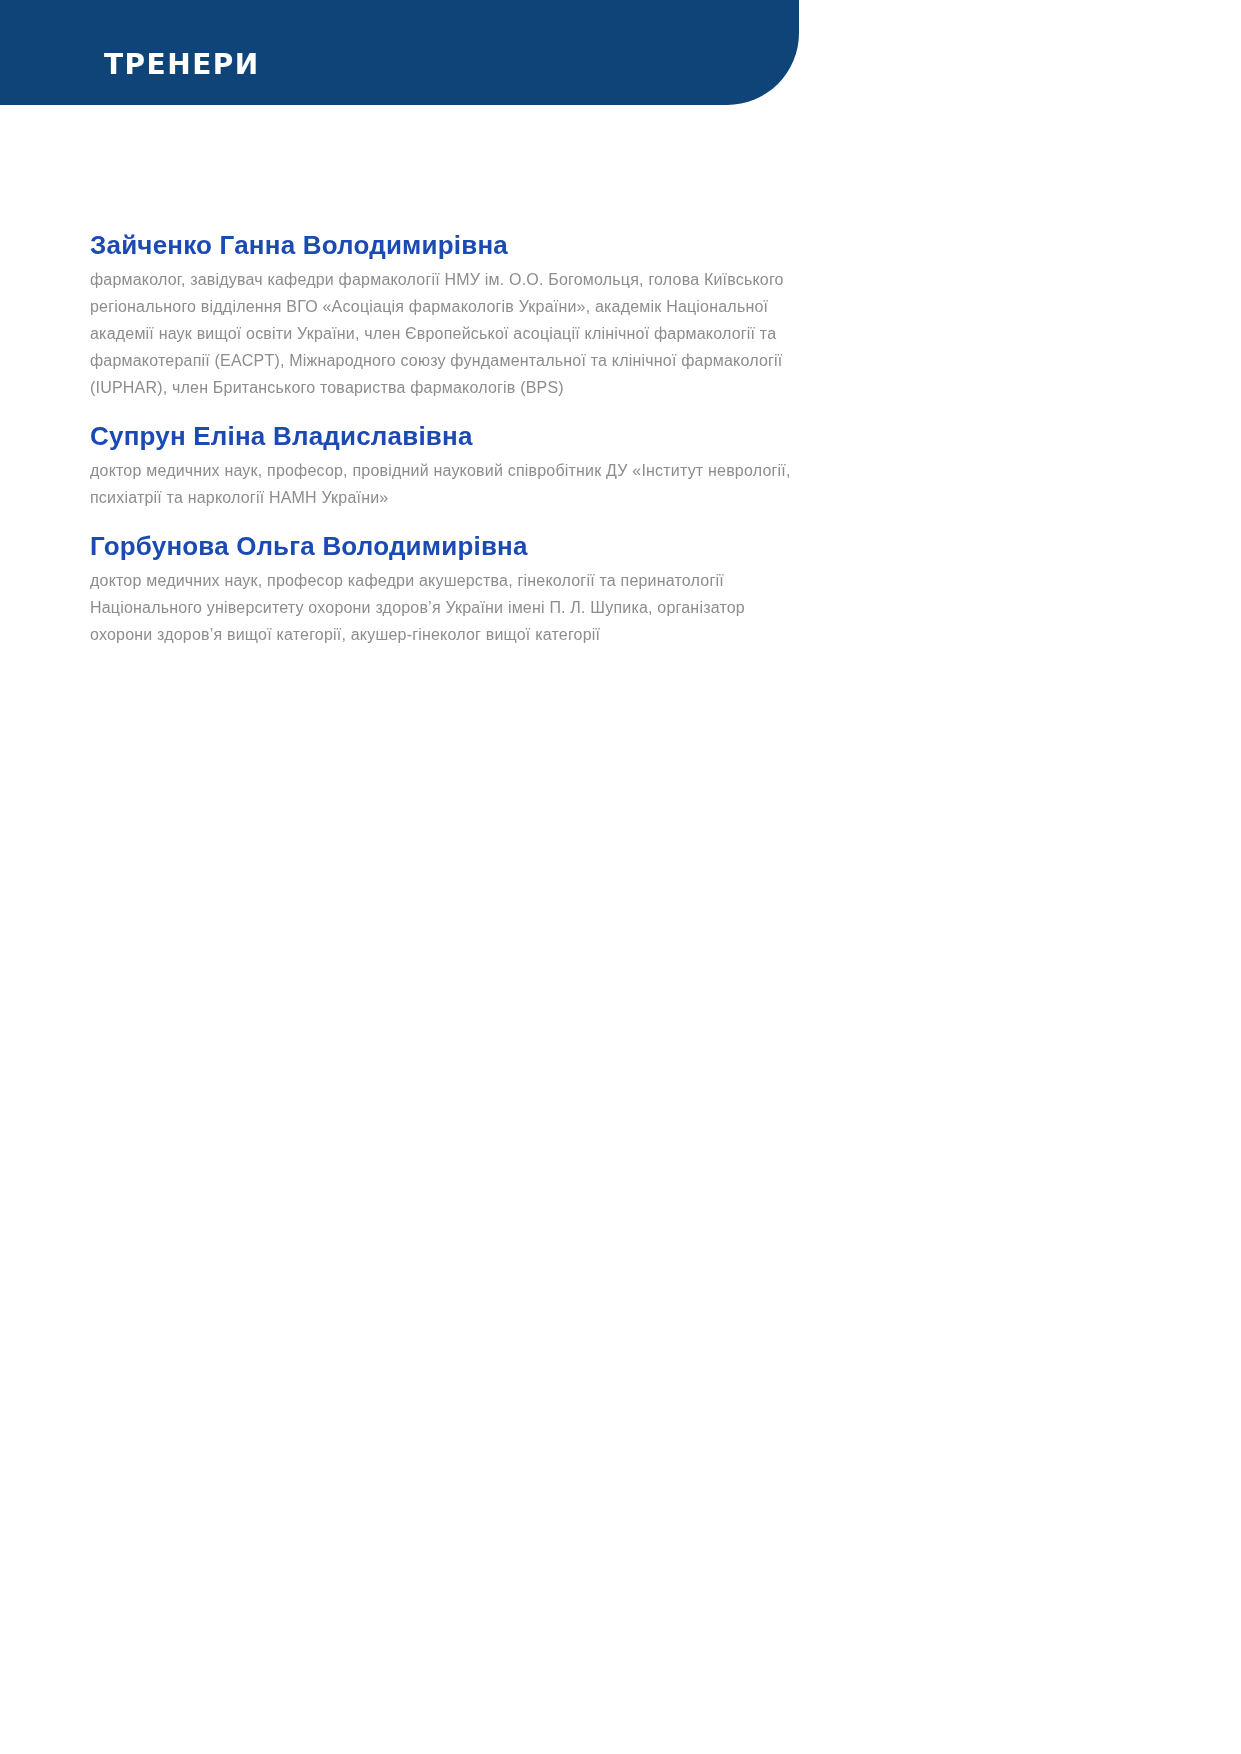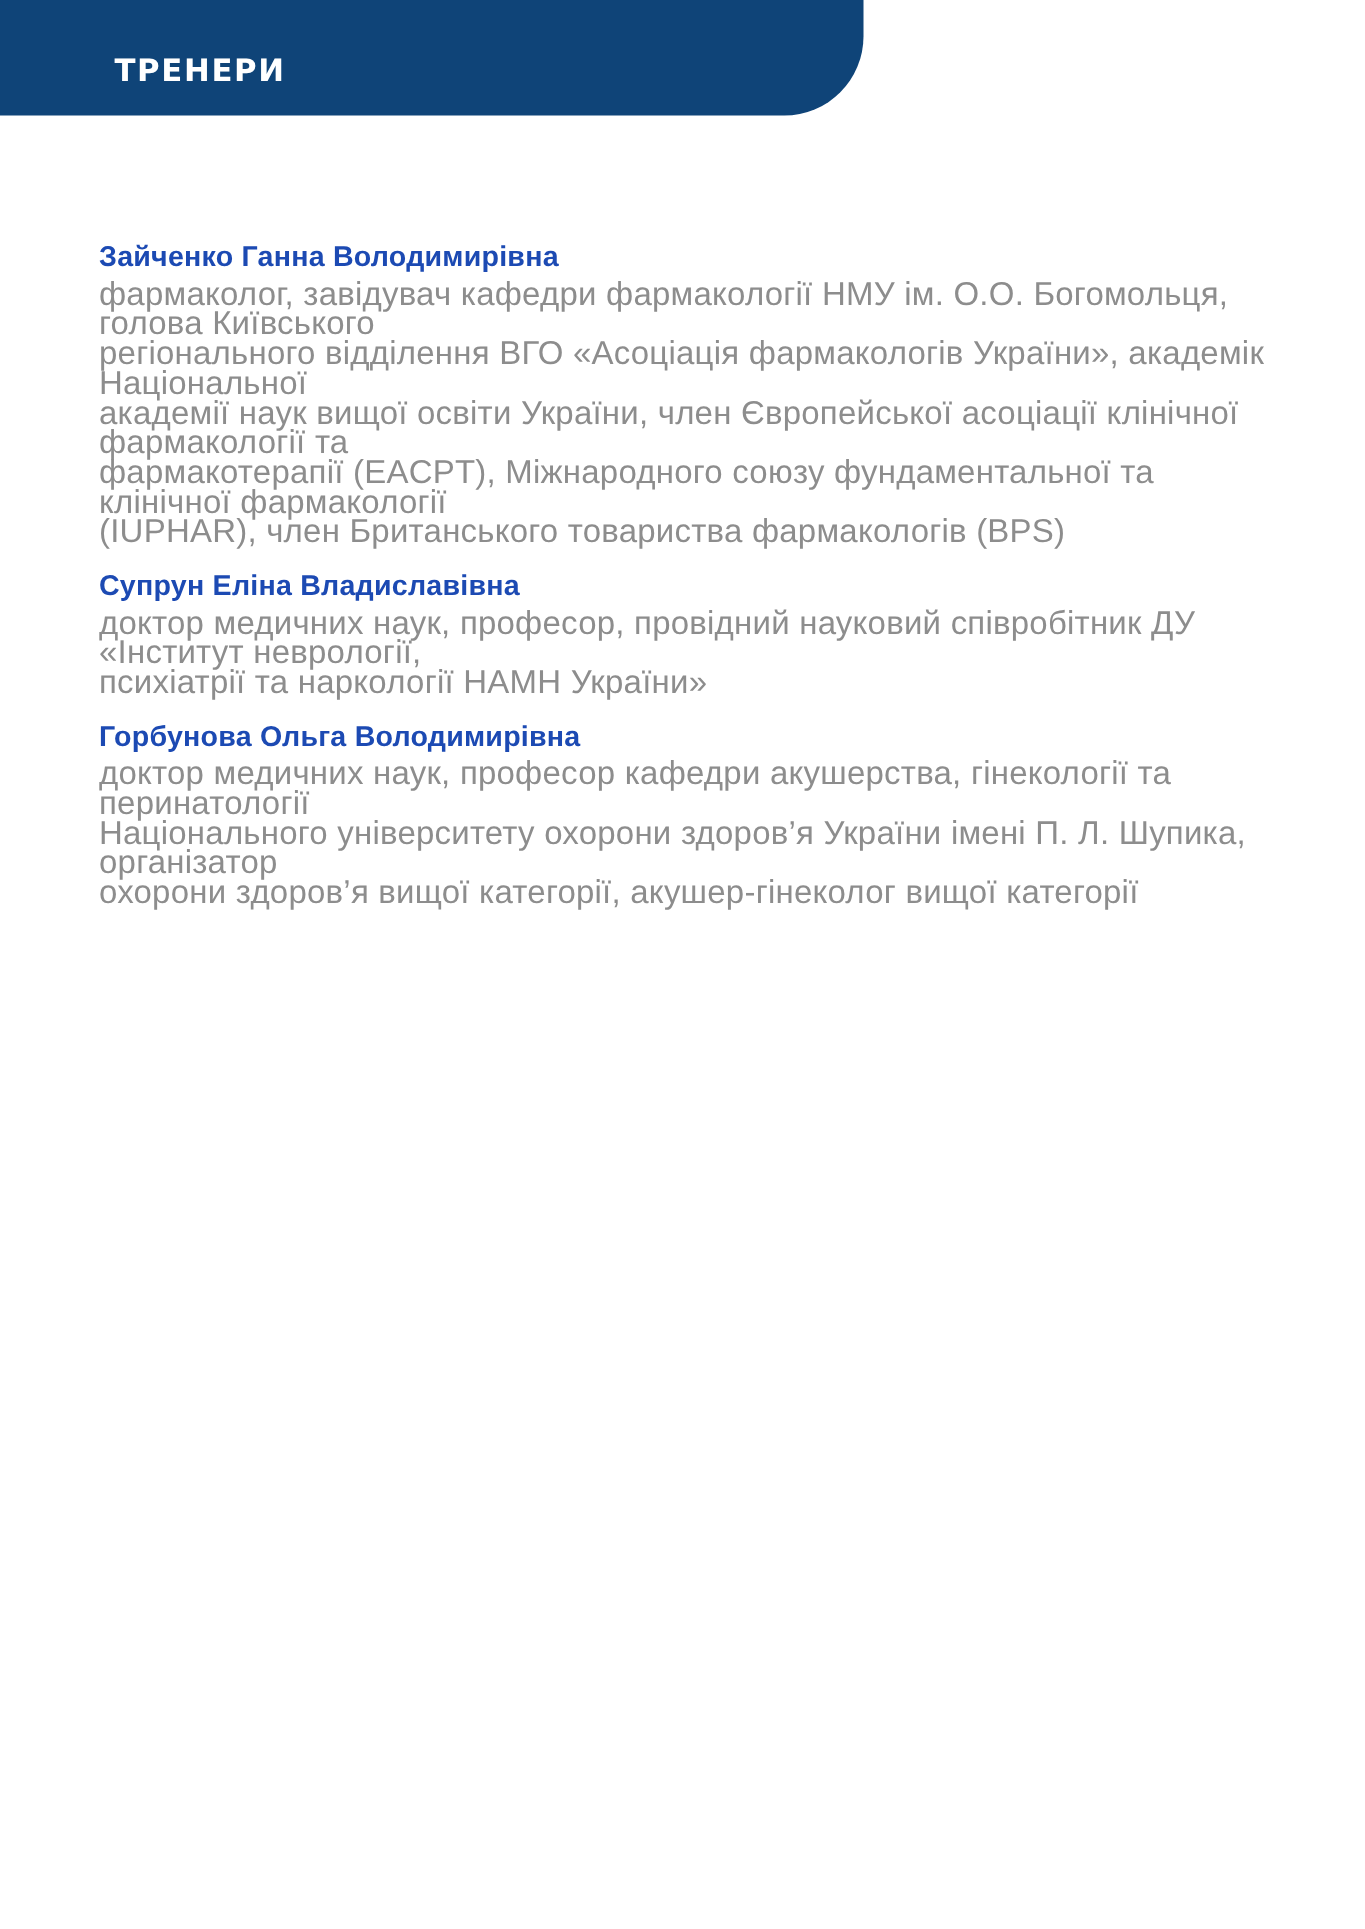--- a/index.html
+++ b/index.html
@@ -21,20 +21,21 @@
   }
   
   .banner {
     position: absolute;
     top: 0;
     left: 0;
     width: 785px;
     height: 105px;
     background: var(--banner-bg, #0f4478);
     border-bottom-right-radius: 72px;
+    padding-left: 14px;
   }
   .banner-title {
     position: absolute;
     left: 104px;
     top: 51px;
     margin: 0;
     font-size: 28px;
     line-height: 1;
     font-weight: 800;
     letter-spacing: 1.5px;
@@ -45,30 +46,30 @@
   .trainers {
     position: absolute;
     left: 90px;
     top: 212px;
     width: 1061px;
   }
   .trainer + .trainer {
     margin-top: 18px;
   }
   .trainer-name {
-    margin: 4px 0 4px 0;
+    margin: 16px 0 4px 0;
     font-size: 26px;
     line-height: 34px;
     font-weight: 700;
     color: var(--name-color, #1c4ab3);
     letter-spacing: 0.2px;
   }
   .trainer-desc {
     margin: 0;
-    font-size: 30px;
+    font-size: 16px;
     line-height: 27px;
     font-weight: 400;
     color: var(--desc-color, #8d8d8d);
     letter-spacing: 0.2px;
     white-space: pre-line; 
   }
 </style>
 </head>
 <body>
 

